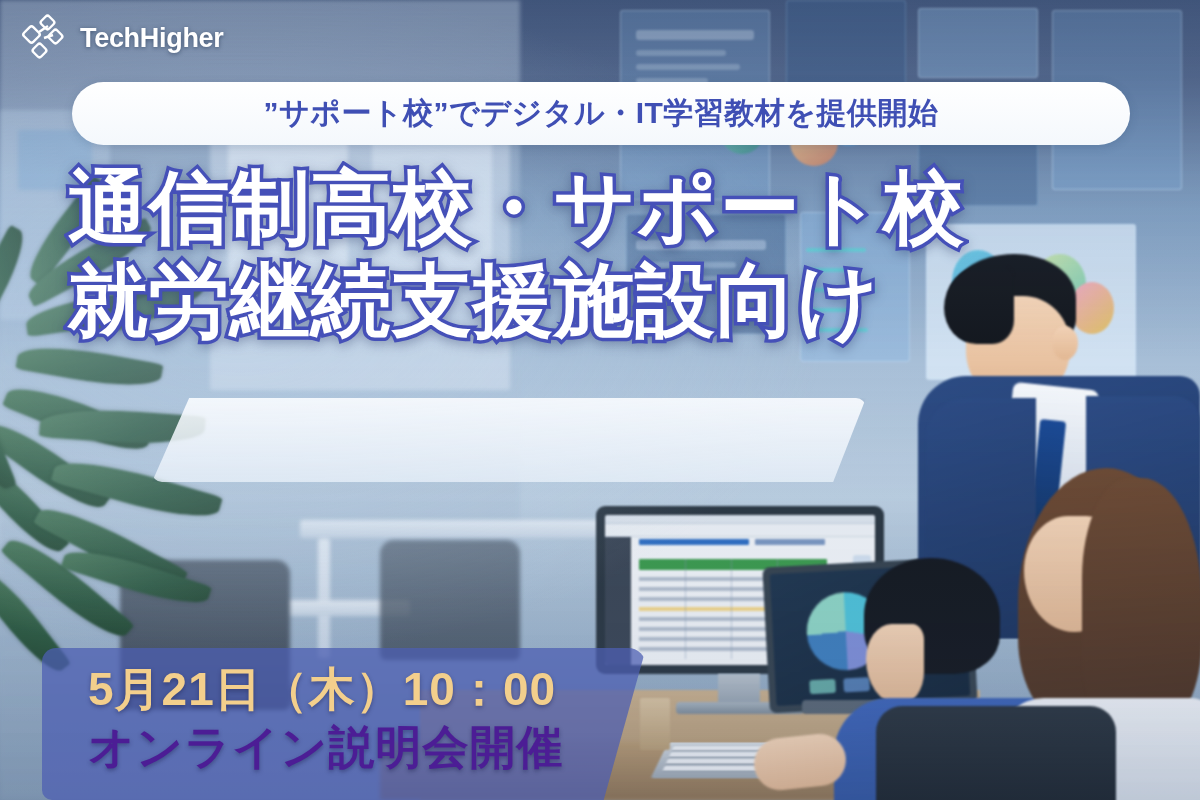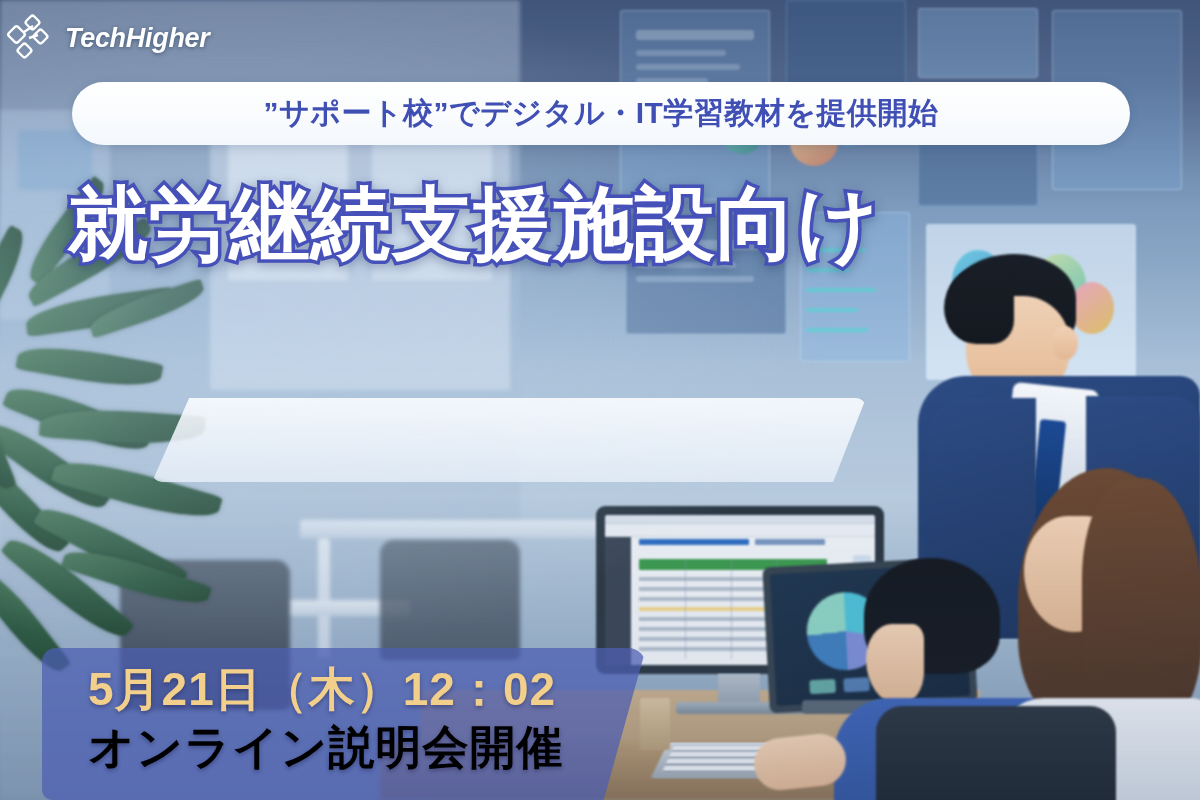--- a/index.html
+++ b/index.html
@@ -74,41 +74,41 @@
   
   .grade{position:absolute;inset:0;
     background:
       radial-gradient(ellipse 70% 60% at 20% 40%, rgba(186,209,232,.38), rgba(186,209,232,0) 70%),
       linear-gradient(180deg, rgba(52,76,116,.30) 0%, rgba(120,152,190,.10) 22%, rgba(255,255,255,0) 45%, rgba(60,86,128,.14) 100%);
     pointer-events:none;}
   .blur-soft{filter:blur(2.2px);}
   .blur-mid{filter:blur(1.1px);}
 
   
-  .logo{position:absolute;left:5px;top:14px;display:flex;align-items:center;gap:12px;font-style:italic;}
+  .logo{position:absolute;left:20px;top:14px;display:flex;align-items:center;gap:12px;}
   .logo-mark{width:48px;height:48px;position:relative;}
   .brand{color:#ffffff;font-size:27px;font-weight:bold;letter-spacing:-.3px;
     text-shadow:0 1px 4px rgba(20,38,66,.55);}
 
   .pill{
     position:absolute;left:72px;top:82px;width:1058px;height:63px;
     background:linear-gradient(180deg,#ffffff,#f4f8fc);
     border-radius:34px;display:flex;align-items:center;justify-content:center;
     box-shadow:0 2px 10px rgba(30,55,95,.18);
   }
   .pill-text{color:#3f4fb4;font-size:30px;font-weight:bold;letter-spacing:.5px;white-space:nowrap;}
 
   .headline{position:absolute;left:68px;top:166px;width:1000px;}
   .hl-line{
     font-size:80px;font-weight:bold;line-height:1.06;color:#ffffff;
     -webkit-text-stroke:7px #4550b8;paint-order:stroke fill;
     letter-spacing:1px;white-space:nowrap;
     filter:drop-shadow(0 3px 6px rgba(28,44,88,.35));
   }
-  .hl-line2{margin-top:16px;}
+  .hl-line2{margin-top:8px;}
 
   .banner{
     position:absolute;left:152px;top:398px;width:714px;height:84px;
     background:linear-gradient(180deg,rgba(250,252,255,.90),rgba(232,240,249,.80));
     clip-path:polygon(5.2% 0%, 100% 0%, 95.4% 100%, 0% 100%);
     border-radius:10px;
     display:flex;align-items:center;justify-content:center;gap:14px;
     box-shadow:0 3px 12px rgba(35,60,100,.14);
   }
   .banner-a{color:#1e3350;font-size:54px;font-weight:bold;letter-spacing:1px;white-space:nowrap;}
@@ -116,21 +116,21 @@
 
   .datepanel{
     position:absolute;left:42px;top:648px;width:604px;height:152px;
     background:rgba(77,94,178,.74);
     clip-path:polygon(0% 0%, 100% 0%, 93% 100%, 0% 100%);
     border-radius:14px 18px 10px 10px;
     padding:14px 0 0 46px;
   }
   .date-l1{color:#f3cf8c;font-size:46px;font-weight:bold;letter-spacing:1px;white-space:nowrap;
     text-shadow:0 2px 4px rgba(28,34,78,.45);line-height:1.18;}
-  .date-l2{color:#000000;font-size:46px;font-weight:bold;letter-spacing:1px;white-space:nowrap;
+  .date-l2{color:#4c1d95;font-size:46px;font-weight:bold;letter-spacing:1px;white-space:nowrap;
     text-shadow:0 2px 4px rgba(28,34,78,.45);line-height:1.18;margin-top:4px;}
 </style>
 </head>
 <body>
 
 <div class="stage">
 
   <div class="bg">
     <div class="bg-base"></div>
 
@@ -304,24 +304,25 @@
       </svg>
     </div>
     <div class="brand">TechHigher</div>
   </div>
 
   <div class="pill">
     <div class="pill-text">”サポート校”でデジタル・IT学習教材を提供開始</div>
   </div>
 
   <div class="headline">
+    <div class="hl-line">通信制高校・サポート校</div>
     <div class="hl-line hl-line2">就労継続支援施設向け</div>
   </div>
 
   <div class="banner">
   </div>
 
   <div class="datepanel">
-    <div class="date-l1">5月21日（木）12：02</div>
+    <div class="date-l1">5月21日（木）10：00</div>
     <div class="date-l2">オンライン説明会開催</div>
   </div>
 
 </div>
 
 </body></html>

